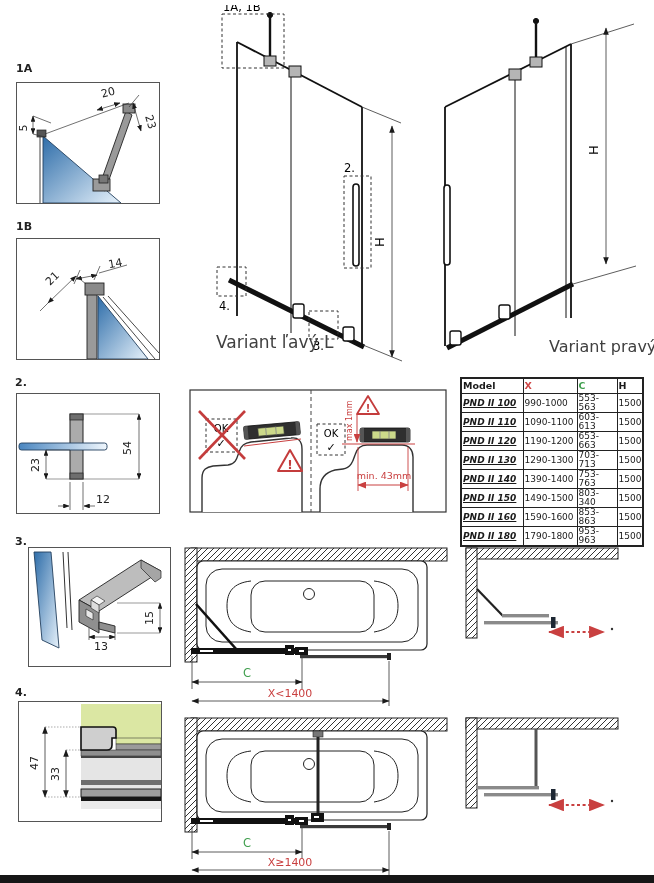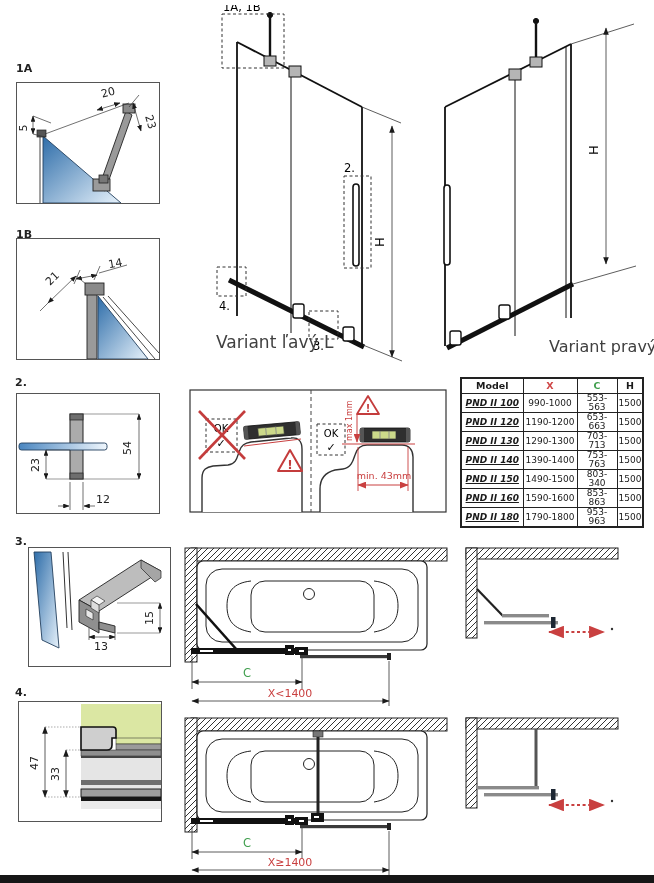--- a/index.html
+++ b/index.html
@@ -7,21 +7,21 @@
         font-family:"DejaVu Sans",sans-serif;color:#1a1a1a;}
   .abs{position:absolute;}
   .plabel{position:absolute;font-size:11px;font-weight:600;color:#222;}
   .caption{position:absolute;font-size:17px;color:#404040;white-space:nowrap;}
   .dbox{position:absolute;border:1.3px solid #555;background:#fff;}
   .dbox svg{display:block;}
   svg text{font-family:"DejaVu Sans",sans-serif;}
   .dimtxt{font-size:11px;fill:#222;}
   .sizetable{position:absolute;left:460px;top:377px;}
   .sizetable table{border-collapse:collapse;border:2px solid #222;table-layout:fixed;}
-  .sizetable th,.sizetable td{border:1px solid #222;text-align:center;vertical-align:middle;
+  .sizetable th,.sizetable td{border:1px solid #222;text-align:left;vertical-align:middle;
      height:14.2px;padding:0 1px;font-size:9px;line-height:1;}
   .sizetable th{font-weight:bold;font-size:9.5px;}
   .sizetable td.model{font-weight:bold;font-style:italic;text-decoration:underline;}
   .col-model{width:62px;}.col-x{width:54px;}.col-c{width:40px;}.col-h{width:26px;}
   .th-x{color:#cf4646;}.th-c{color:#3f9e4d;}
   .footerbar{position:absolute;left:0;top:875px;width:654px;height:8px;background:#161616;}
 </style>
 </head>
 <body>
 
@@ -72,21 +72,21 @@
     <line x1="16" y1="33" x2="16" y2="51" marker-start="url(#mA)" marker-end="url(#mA)"></line>
     <line x1="16" y1="33" x2="34" y2="40"></line>
     <line x1="16" y1="51" x2="28" y2="54"></line>
   </g>
   <text class="dimtxt" x="92" y="13" text-anchor="middle" transform="rotate(-15 92 13)">20</text>
   <text class="dimtxt" x="130" y="40" text-anchor="middle" transform="rotate(73 130 40)">23</text>
   <text class="dimtxt" x="10" y="45" text-anchor="middle" transform="rotate(-90 10 45)">5</text>
 </svg>
 </div>
 
-<div class="plabel" style="left:16px;top:228px">1B</div>
+<div class="plabel" style="left:16px;top:220px">1B</div>
 <div class="dbox" style="left:16px;top:238px;width:142px;height:120px">
 <svg width="142" height="120" viewBox="0 0 142 120">
   <g>
     <rect x="70" y="55" width="10" height="65" fill="#9a9a9a" stroke="#222" stroke-width="0.9"></rect>
     <rect x="68" y="44" width="19" height="12" fill="#8a8a8a" stroke="#222" stroke-width="0.9"></rect>
   </g>
   <g>
     <polygon points="81,57 81,120 131,120" fill="url(#glassGrad)" stroke="#22405e" stroke-width="0.9"></polygon>
     <line x1="86" y1="58" x2="138" y2="120" stroke="#333" stroke-width="0.9"></line>
     <line x1="91" y1="57" x2="142" y2="114" stroke="#333" stroke-width="0.9"></line>
@@ -312,20 +312,26 @@
       <th class="th-c">C</th>
       <th>H</th>
     </tr>
     <tr>
             <td class="model">PND II 100</td>
             <td>990-1000</td>
             <td>553-563</td>
             <td>1500</td>
           </tr>
     <tr>
+            <td class="model">PND II 110</td>
+            <td>1090-1100</td>
+            <td>603-613</td>
+            <td>1500</td>
+          </tr>
+    <tr>
             <td class="model">PND II 120</td>
             <td>1190-1200</td>
             <td>653-663</td>
             <td>1500</td>
           </tr>
     <tr>
             <td class="model">PND II 130</td>
             <td>1290-1300</td>
             <td>703-713</td>
             <td>1500</td>

